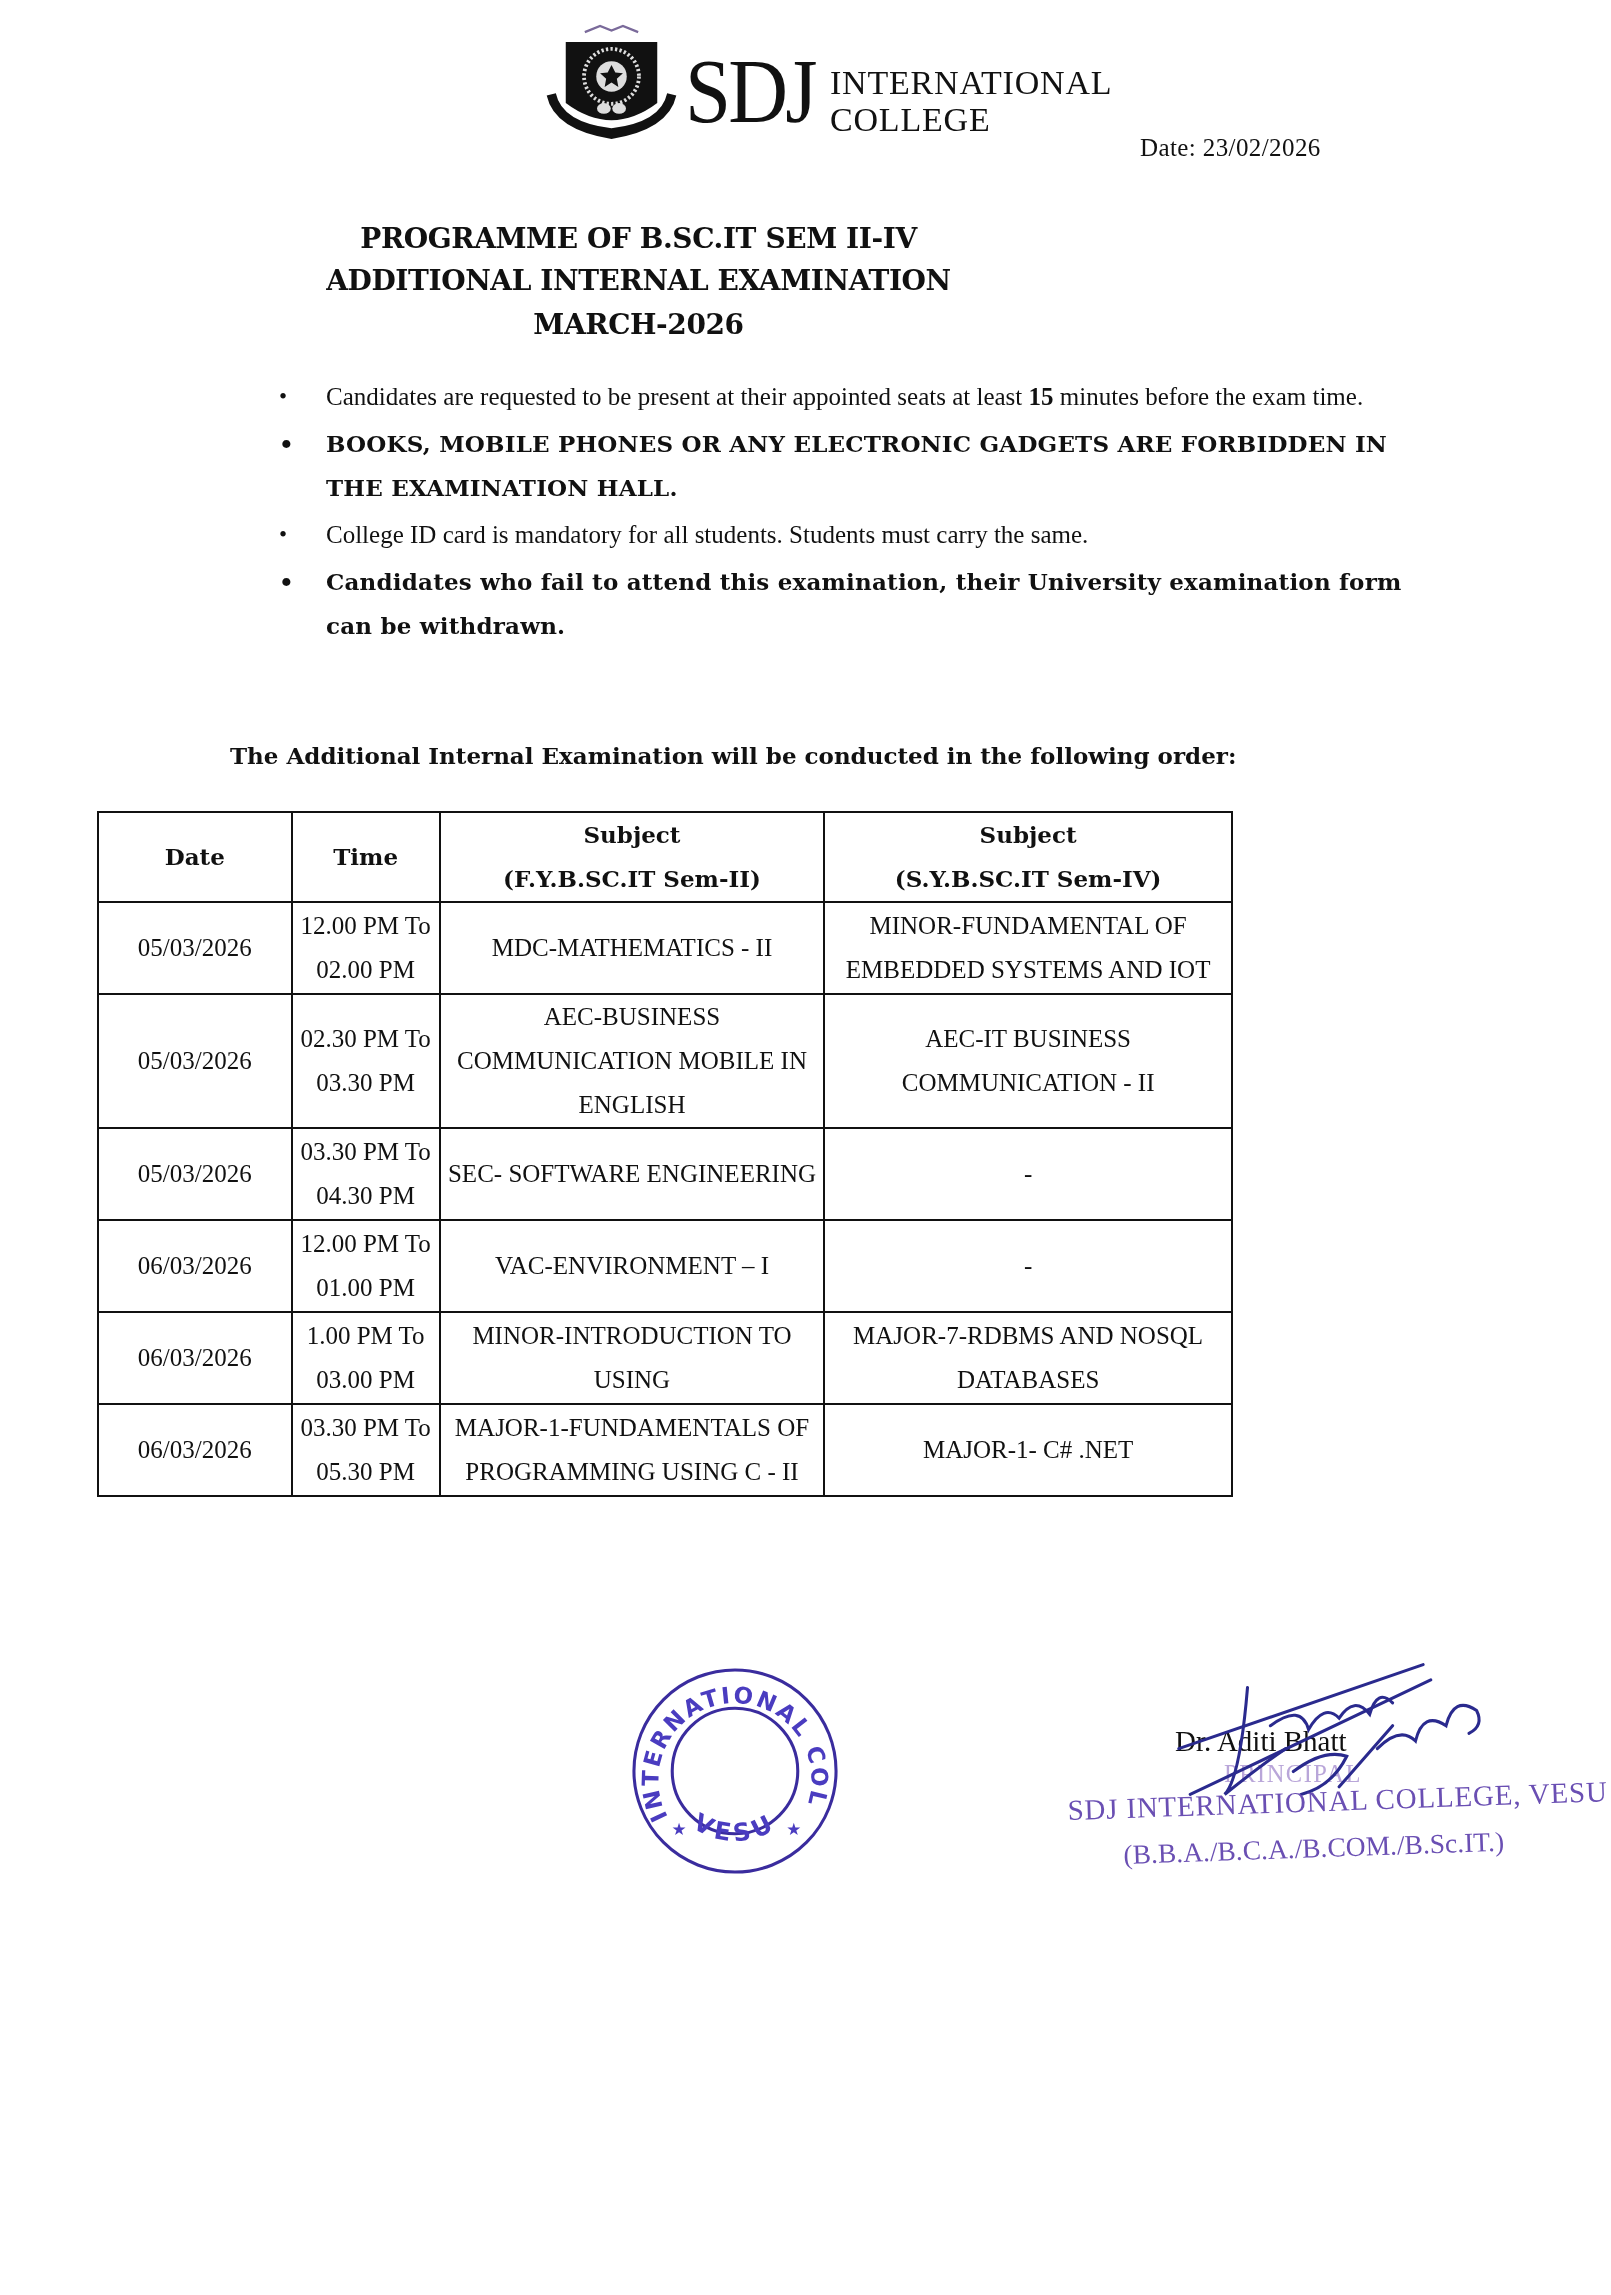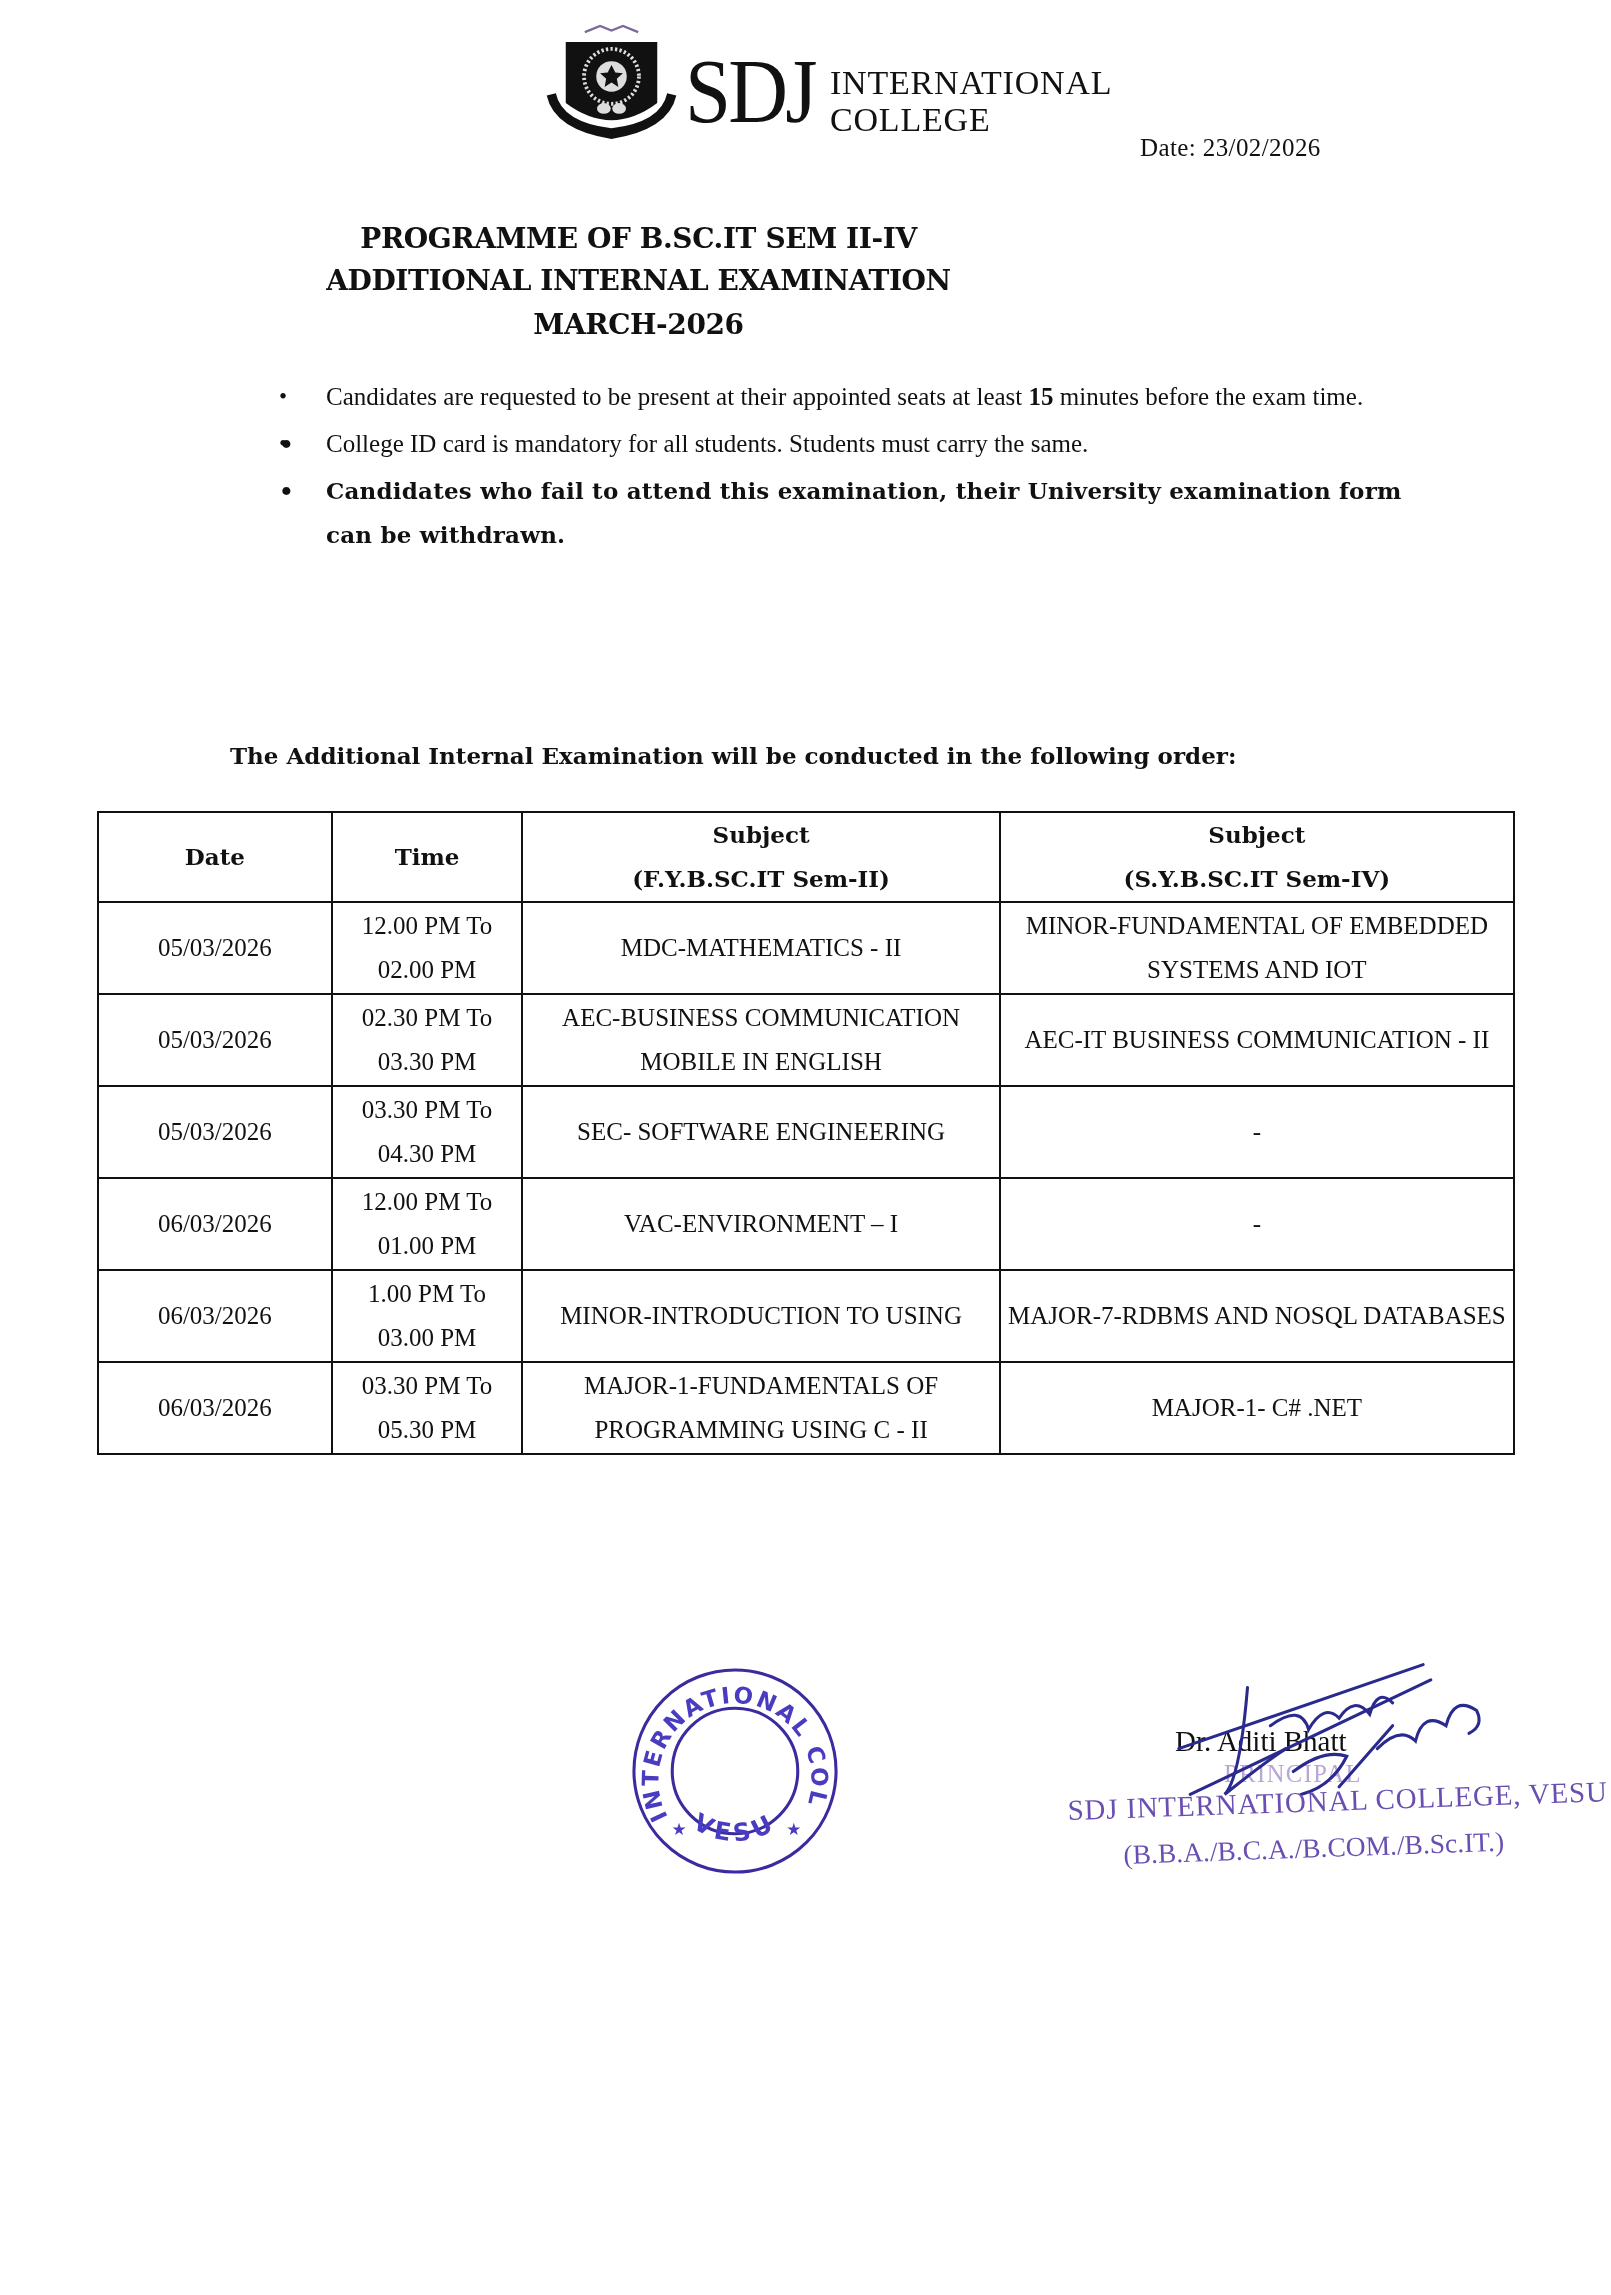--- a/index.html
+++ b/index.html
@@ -23,21 +23,21 @@
   
   .instructions { left: 279px; top: 375px; width: 1125px; margin: 0; padding: 0; list-style: none; }
   .instructions li { position: relative; padding-left: 47px; font-size: 25px; line-height: 44px; margin-bottom: 3.1px; }
   .instructions li .bullet { position: absolute; left: 0; top: 0; font-size: 23px; }
   .instructions li.bold { font-family: "DejaVu Serif", serif; font-weight: bold; font-size: 23px; letter-spacing: 0.2px; }
   .instructions li .num { font-weight: bold; }
 
   .lead { left: 230px; top: 742px; font-family: "DejaVu Serif", serif; font-weight: bold; font-size: 23px; }
 
   
-  table.sched { position: absolute; left: 97px; top: 811px; width: 1418px; border-collapse: collapse; }
+  table.sched { position: absolute; left: 97px; top: 811px; width: 1136px; border-collapse: collapse; }
   table.sched th, table.sched td { border: 2.3px solid #111; text-align: center; vertical-align: middle; font-size: 25px; padding: 0 4.6px; }
   table.sched th { font-family: "DejaVu Serif", serif; font-weight: bold; font-size: 23px; height: 86px; line-height: 44px; }
   table.sched td { height: 90px; line-height: 44px; }
   col.c1 { width: 234px; } col.c2 { width: 191px; } col.c3 { width: 478px; } col.c4 { width: 515px; }
 
   
   .seal { left: 624px; top: 1660px; width: 222px; height: 222px; }
 
   
   .sign { left: 1148px; top: 1657px; width: 367px; height: 168px; }
@@ -70,20 +70,21 @@
 <div class="abs title t2">ADDITIONAL INTERNAL EXAMINATION</div>
 <div class="abs title t3">MARCH-2026</div>
 
 <ul class="abs instructions">
   <li>
     <span class="bullet">•</span>
     <span>Candidates are requested to be present at their appointed seats at least </span><span class="num">15</span><span> minutes before the exam time.</span>
   </li>
   <li class="bold">
     <span class="bullet">•</span>
+    <span>BOOKS, MOBILE PHONES OR ANY ELECTRONIC GADGETS ARE FORBIDDEN IN THE EXAMINATION HALL.</span>
   </li>
   <li>
     <span class="bullet">•</span>
     <span>College ID card is mandatory for all students. Students must carry the same.</span>
   </li>
   <li class="bold">
     <span class="bullet">•</span>
     <span>Candidates who fail to attend this examination, their University examination form can be withdrawn.</span>
   </li>
 </ul>

